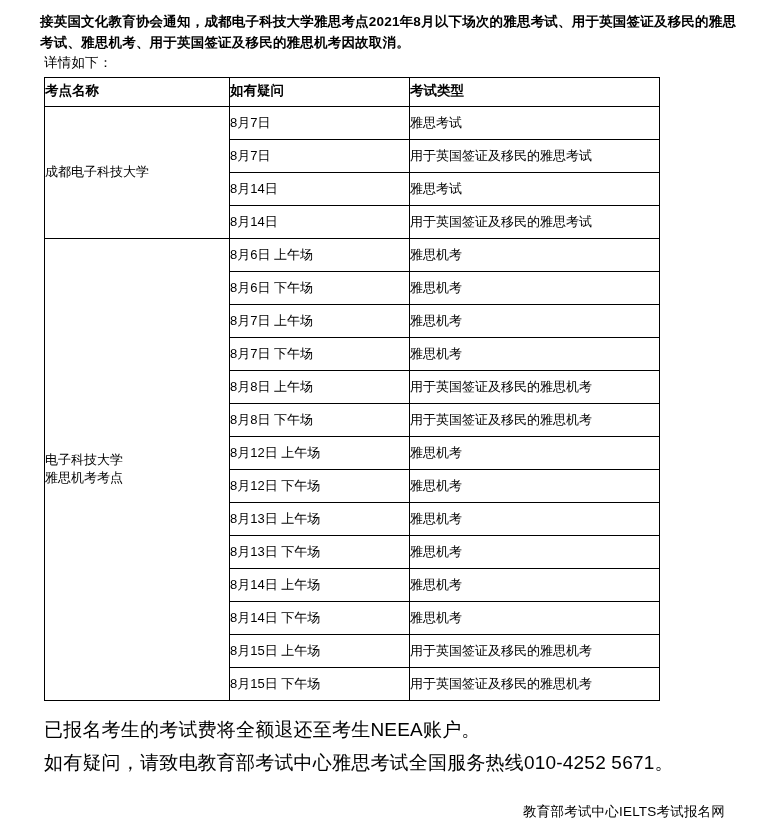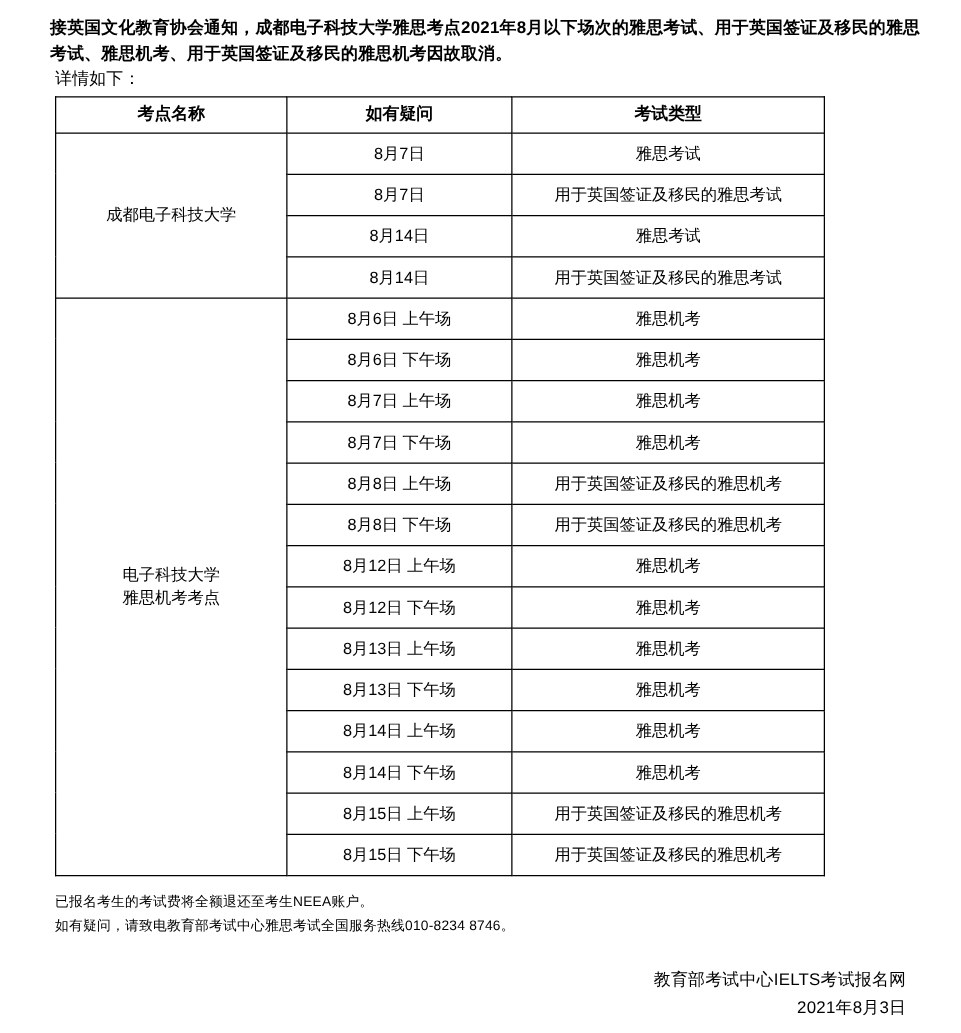--- a/index.html
+++ b/index.html
@@ -39,21 +39,21 @@
     letter-spacing: 0.2px;
   }
   table.sched {
     border-collapse: collapse;
     width: 615px;
     margin-left: 22px;
     table-layout: fixed;
   }
   table.sched th, table.sched td {
     border: 1px solid #000000;
-    text-align: center;
+    text-align: left;
     vertical-align: middle;
     font-size: 13px;
     padding: 0;
     height: 32px;
     line-height: 1.4;
     margin-top: 24px;
   }
   table.sched th {
     font-weight: bold;
     height: 28px;
@@ -61,21 +61,21 @@
   }
   col.c-site { width: 185px; }
   col.c-time { width: 180px; }
   col.c-type { width: 250px; }
   td.site {
     font-size: 13.5px;
     line-height: 1.75;
   }
   .footnotes {
     margin: 12px 0 0 22px;
-    font-size: 11px;
+    font-size: 19px;
     line-height: 1.75;
     letter-spacing: 0.2px;
   }
   .signature {
     margin-top: 22px;
     text-align: right;
     padding-right: 22px;
     font-size: 13.5px;
     line-height: 1.6;
     letter-spacing: 0.2px;
@@ -186,21 +186,21 @@
       </tr>
       <tr>
         <td>8月15日  下午场</td>
         <td>用于英国签证及移民的雅思机考</td>
       </tr>
     </tbody>
   </table>
 
   <div class="footnotes">
     <div>已报名考生的考试费将全额退还至考生NEEA账户。</div>
-    <div>如有疑问，请致电教育部考试中心雅思考试全国服务热线010-8234 8746。</div>
+    <div>如有疑问，请致电教育部考试中心雅思考试全国服务热线010-4252 5671。</div>
   </div>
 
   <div class="signature">
     <div>教育部考试中心IELTS考试报名网</div>
     <div>2021年8月3日</div>
   </div>
 
 </div>
 
 </body></html>

